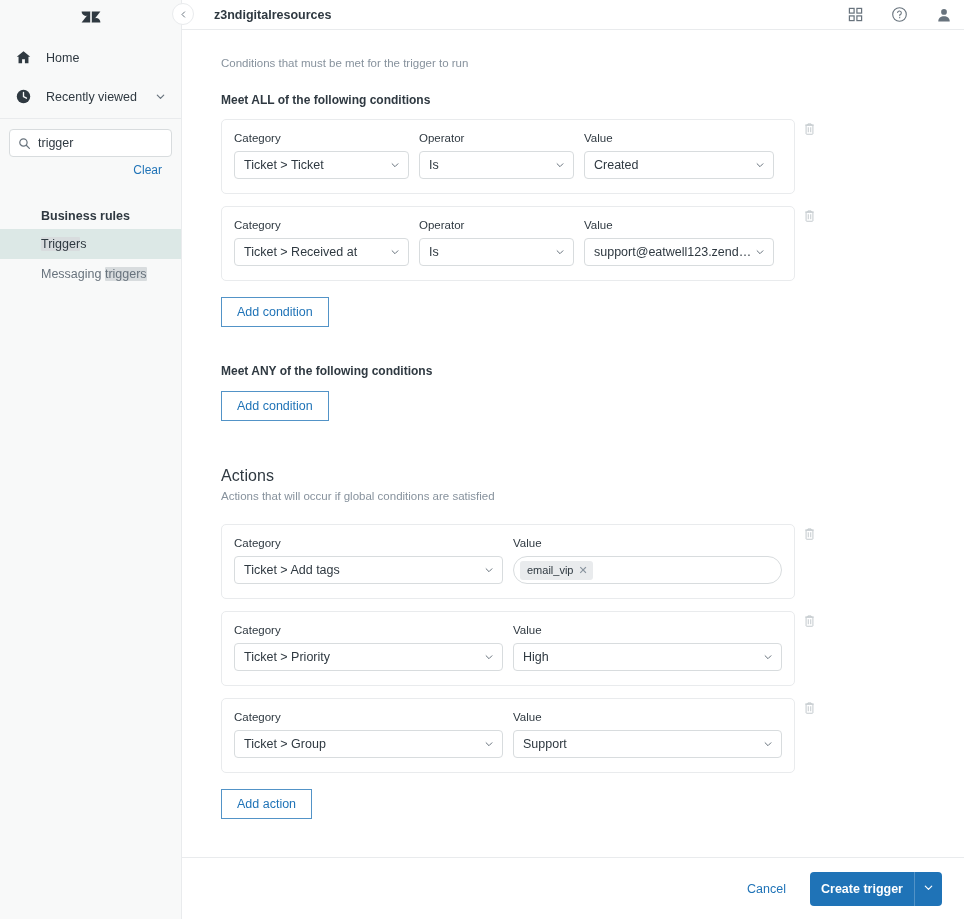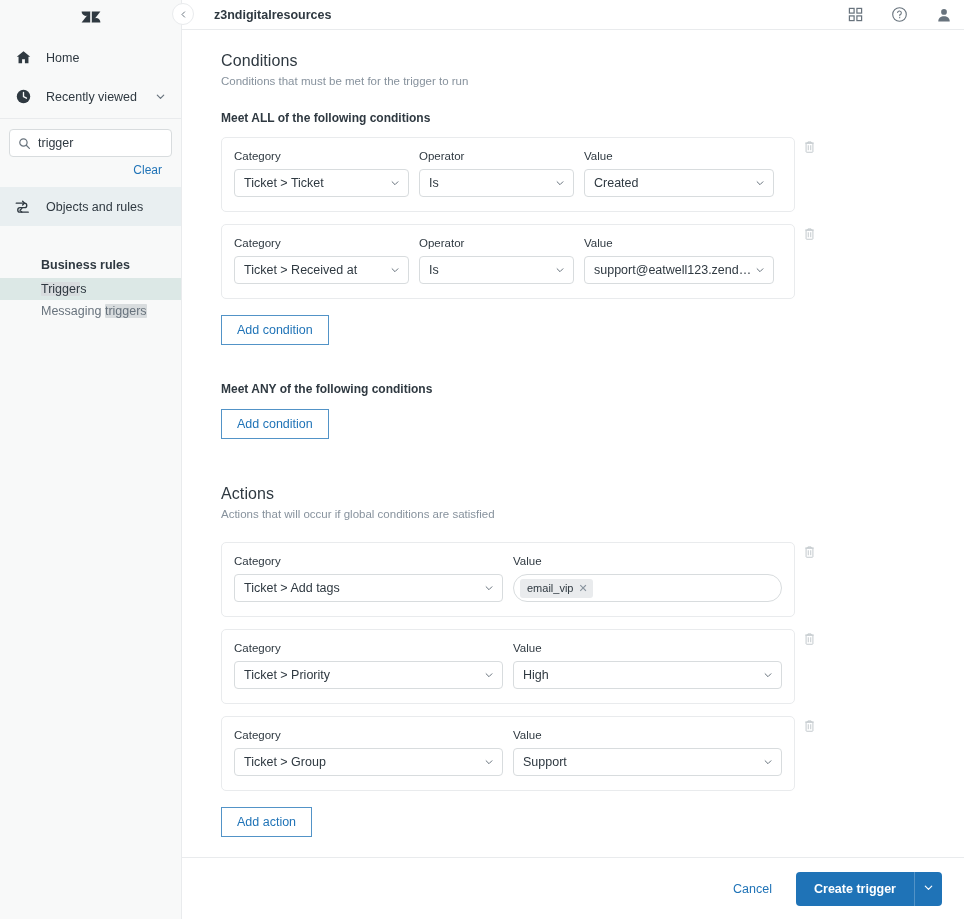--- a/index.html
+++ b/index.html
@@ -121,21 +121,21 @@
   .sub-head {
     font-size: 12.5px;
     font-weight: bold;
     color: #2f3941;
     padding: 4px 14px 6px 41px;
   }
   .sub-item {
     font-size: 12.5px;
     color: #68737d;
     padding: 4px 14px 4px 41px;
-    height: 22px;
+    height: 30px;
     display: flex;
     align-items: center;
     cursor: pointer;
   }
   .sub-item.active {
     background: #dce8e6;
     color: #2f3941;
   }
   .hl { background: #d8dcde; border-radius: 1px; }
 
@@ -348,21 +348,21 @@
     border-radius: 4px;
     overflow: hidden;
   }
   .split-main {
     background: #1f73b7;
     color: #fff;
     border: none;
     font-size: 12.5px;
     font-weight: bold;
     font-family: "Liberation Sans", sans-serif;
-    padding: 0 18px;
+    padding: 0 11px;
     cursor: pointer;
   }
   .split-arrow {
     background: #1f73b7;
     border: none;
     border-left: 1px solid #5293c7;
     color: #fff;
     width: 28px;
     display: flex;
     align-items: center;
@@ -423,30 +423,20 @@
             <path d="M10.2 10.2 L14 14" stroke-linecap="round"></path>
           </svg>
         </span>
         <input class="search-input" type="text" value="trigger" style="">
       </div>
       <div class="clear-row">
         <span class="clear-link">Clear</span>
       </div>
     </div>
 
-    <div class="nav-row selected" style="margin-top:10px;">
-      <span class="ico">
-        <svg width="19" height="19" viewBox="0 0 24 24" fill="none" stroke="currentColor" stroke-width="1.8" stroke-linecap="round" stroke-linejoin="round">
-          <path d="M3 7.5 H14 a3 3 0 0 1 0 6 H8 a3 3 0 0 0 0 6 H19"></path>
-          <path d="M11.5 5 L14 7.5 L11.5 10"></path>
-          <path d="M10.5 17 L8 19.5 L10.5 22" transform="translate(0,-2.5)"></path>
-        </svg>
-      </span>
-      <span class="nav-label">Objects and rules</span>
-    </div>
 
     <div class="sub-group">
       <div class="sub-head">Business rules</div>
 
       <div class="sub-item active">
         <span><span class="hl">Trigger</span>s</span>
       </div>
 
       <div class="sub-item">
         <span>Messaging <span class="hl">triggers</span></span>
@@ -491,21 +481,20 @@
             <path d="M2.8 18 c0-4 3.3-6.4 7.2-6.4 S17.2 14 17.2 18 Z"></path>
           </svg>
         </span>
       </div>
     </header>
 
     <div class="content">
       <div class="inner">
 
         
-        <h2 class="sec-title">Conditions</h2>
         <div class="sec-sub">Conditions that must be met for the trigger to run</div>
 
         <div class="sec-meet">Meet ALL of the following conditions</div>
 
         
         <div class="rowcard-wrap">
           <div class="rowcard">
             <div class="fld w-cat">
               <span class="fld-label">Category</span>
               <div class="select">

